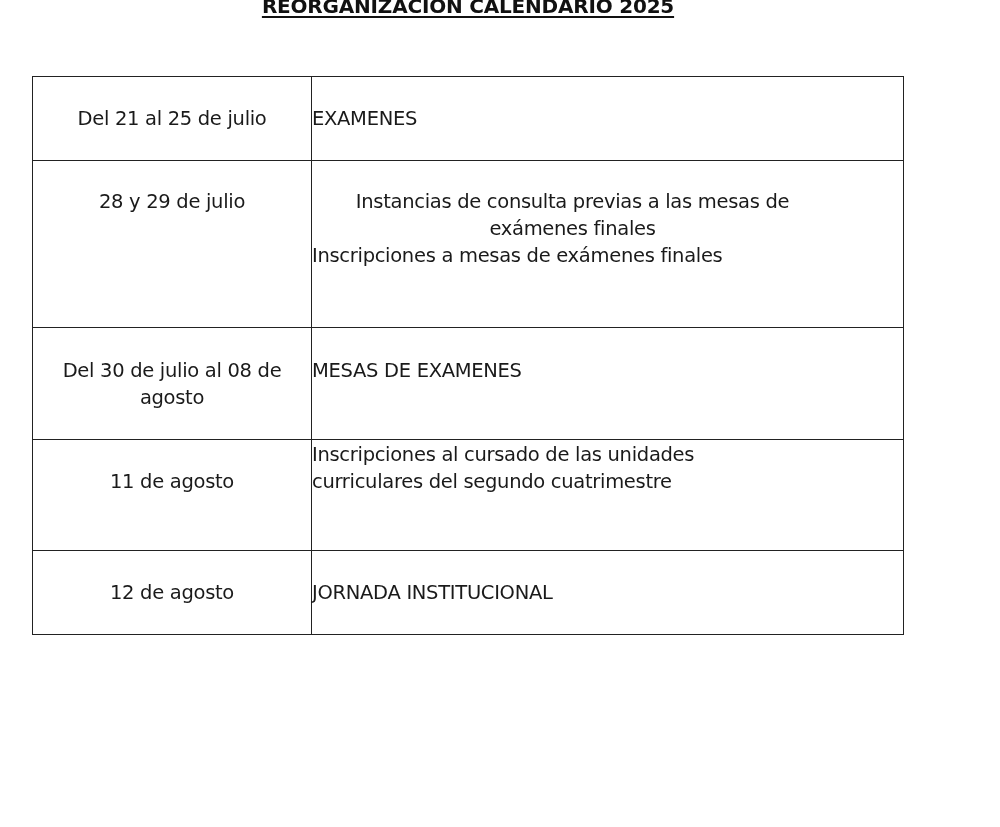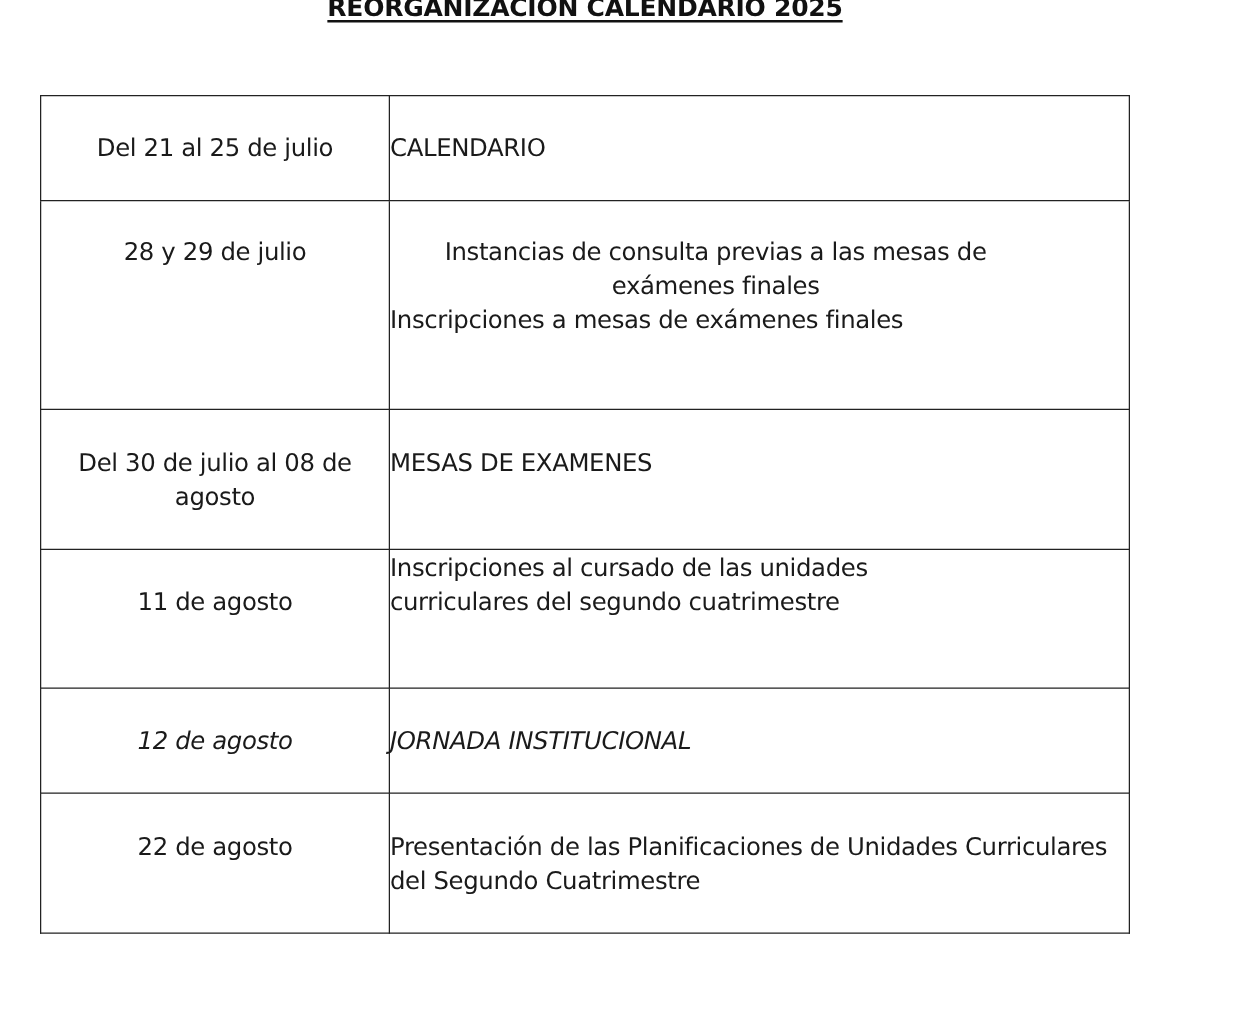--- a/index.html
+++ b/index.html
@@ -64,21 +64,21 @@
 <body>
 
 <div class="doc-title">REORGANIZACION CALENDARIO 2025</div>
 
 <table class="calendar">
   <tbody>
 
     <tr style="height:84px;">
       <td class="date-cell va-mid">Del 21 al 25 de julio</td>
       <td class="desc-cell va-mid">
-        <span class="desc-line">CALENDARIO</span>
+        <span class="desc-line">EXAMENES</span>
       </td>
     </tr>
 
     <tr style="height:167px;">
       <td class="date-cell va-top" style="padding-top:27px;">28 y 29 de julio</td>
       <td class="desc-cell va-top" style="padding-top:27px;">
         <span class="desc-line" style="padding-right:70px;text-align:center;">Instancias de consulta previas a las mesas de exámenes finales</span>
         <span class="desc-line">Inscripciones a mesas de exámenes finales</span>
       </td>
     </tr>
@@ -90,28 +90,22 @@
       </td>
     </tr>
 
     <tr style="height:111px;">
       <td class="date-cell va-top" style="padding-top:28px;">11 de agosto</td>
       <td class="desc-cell va-top" style="padding-top:1px;margin-left:13px;">
         <span class="desc-line" style="padding-right:120px;">Inscripciones al cursado de las unidades curriculares del segundo cuatrimestre</span>
       </td>
     </tr>
 
-    <tr style="height:84px;font-style:italic;">
+    <tr style="height:84px;">
       <td class="date-cell va-mid">12 de agosto</td>
       <td class="desc-cell va-mid">
         <span class="desc-line">JORNADA INSTITUCIONAL</span>
       </td>
     </tr>
 
 
-    <tr style="height:112px;">
-      <td class="date-cell va-top" style="padding-top:29px;">22 de agosto</td>
-      <td class="desc-cell va-top" style="padding-top:29px;">
-        <span class="desc-line" style="padding-right:10px;">Presentación de las Planificaciones de Unidades Curriculares del Segundo Cuatrimestre</span>
-      </td>
-    </tr>
   </tbody>
 </table>
 
 </body></html>

